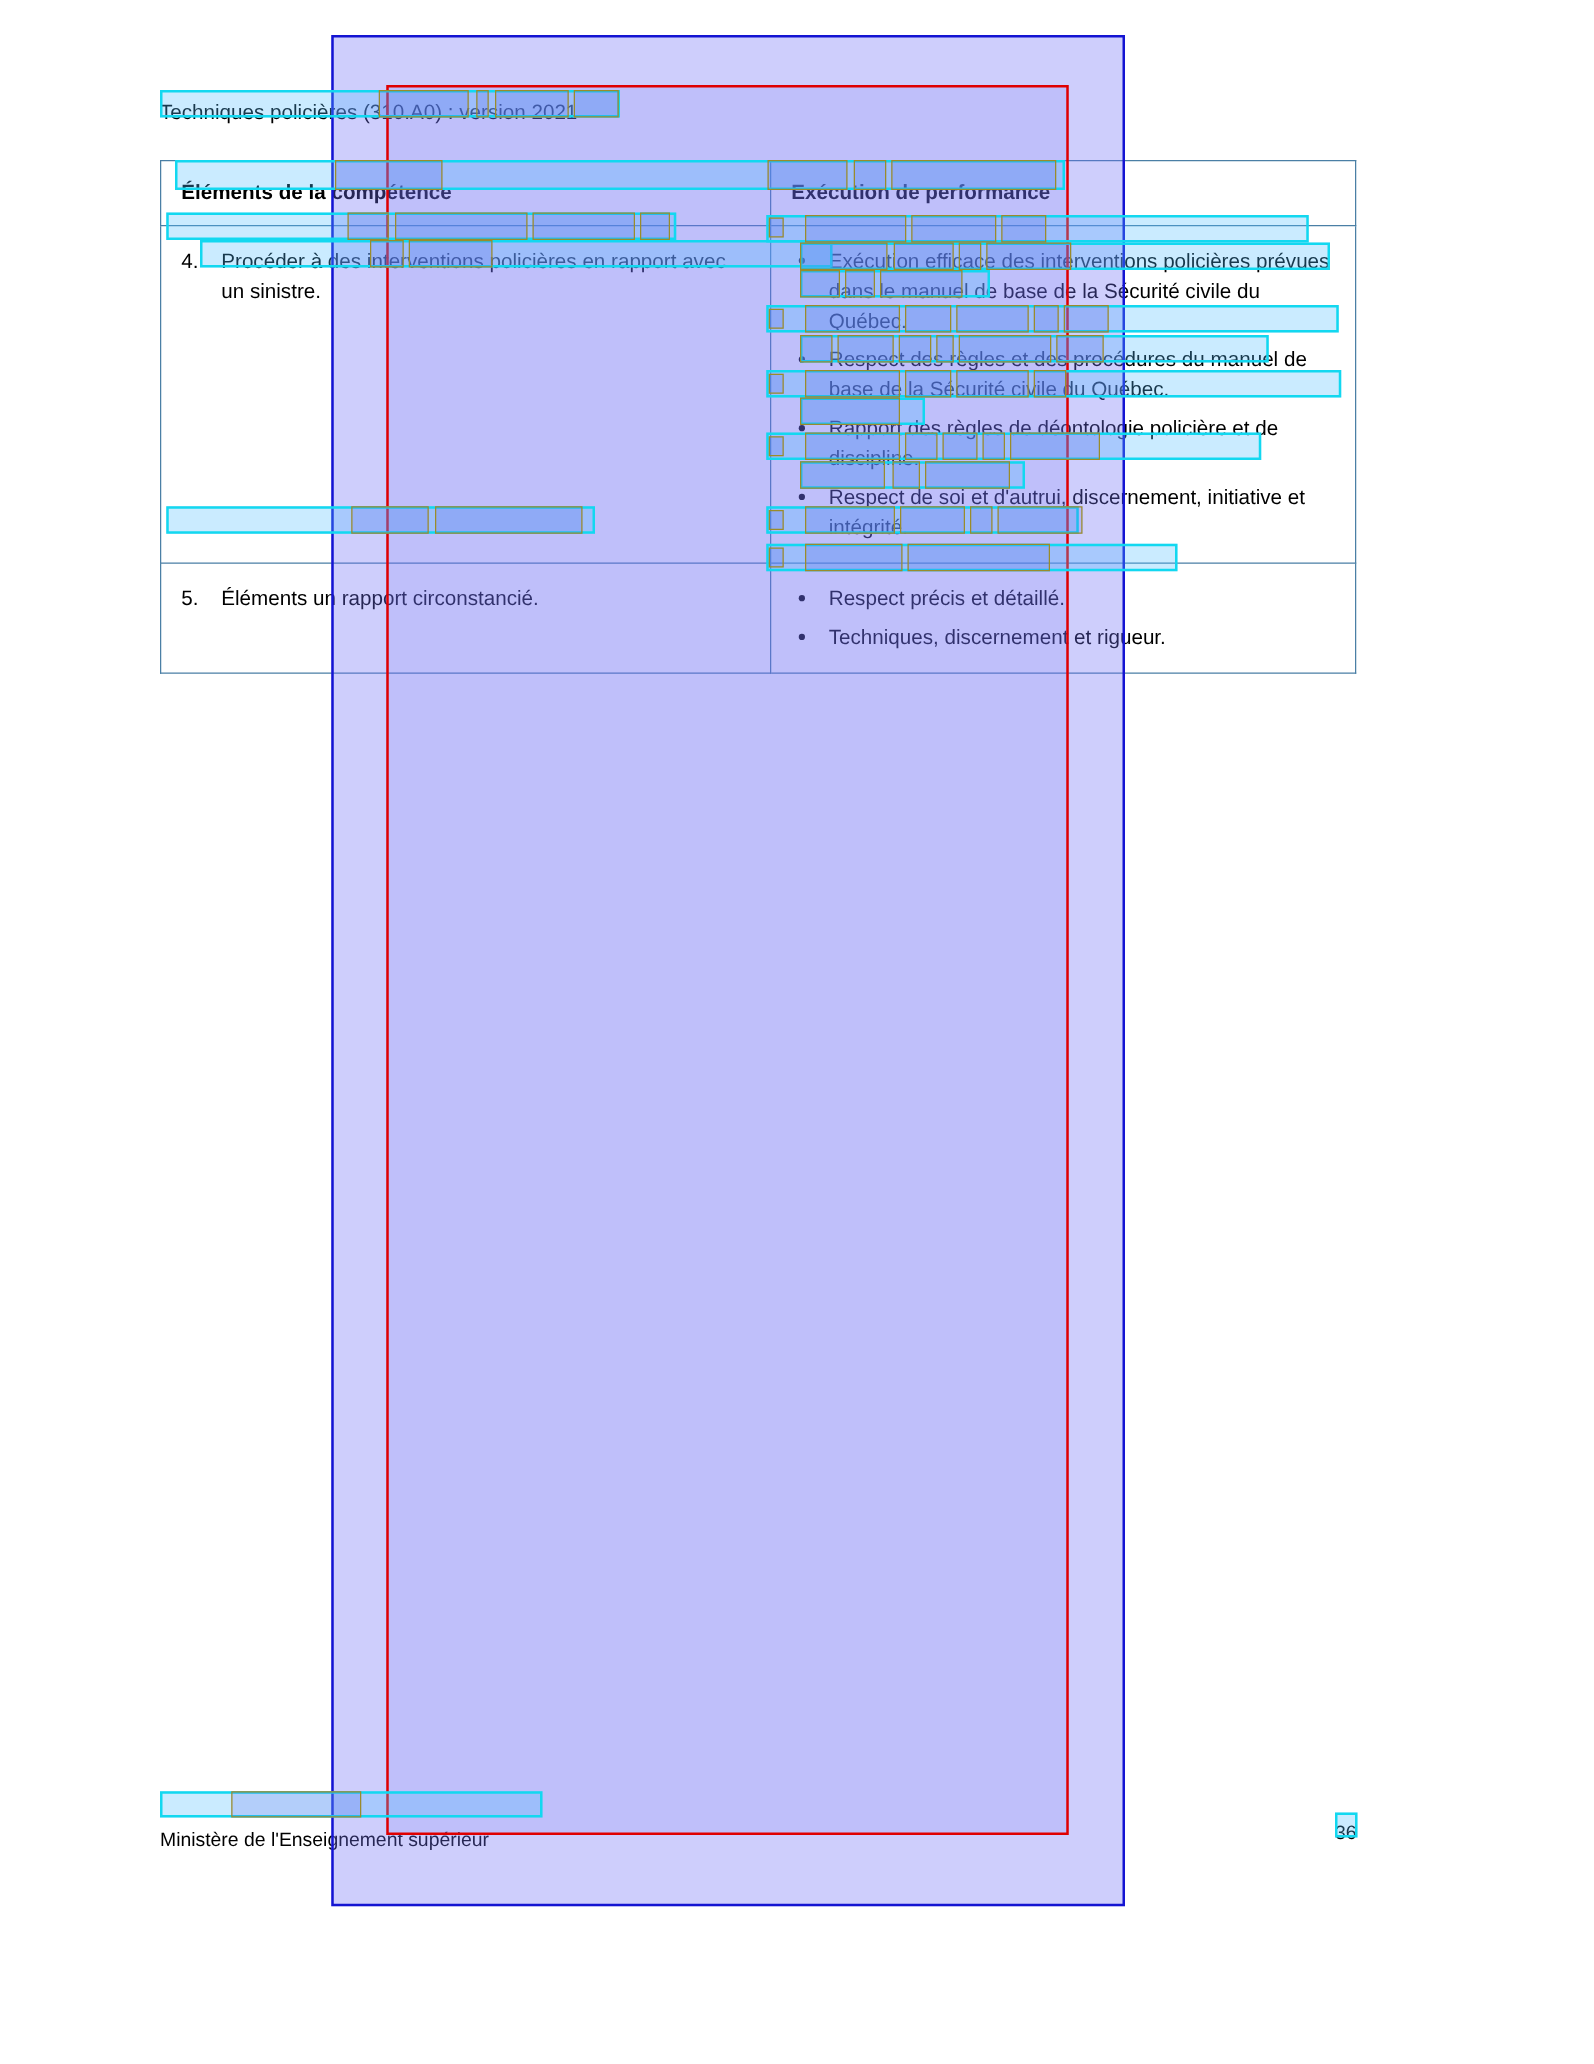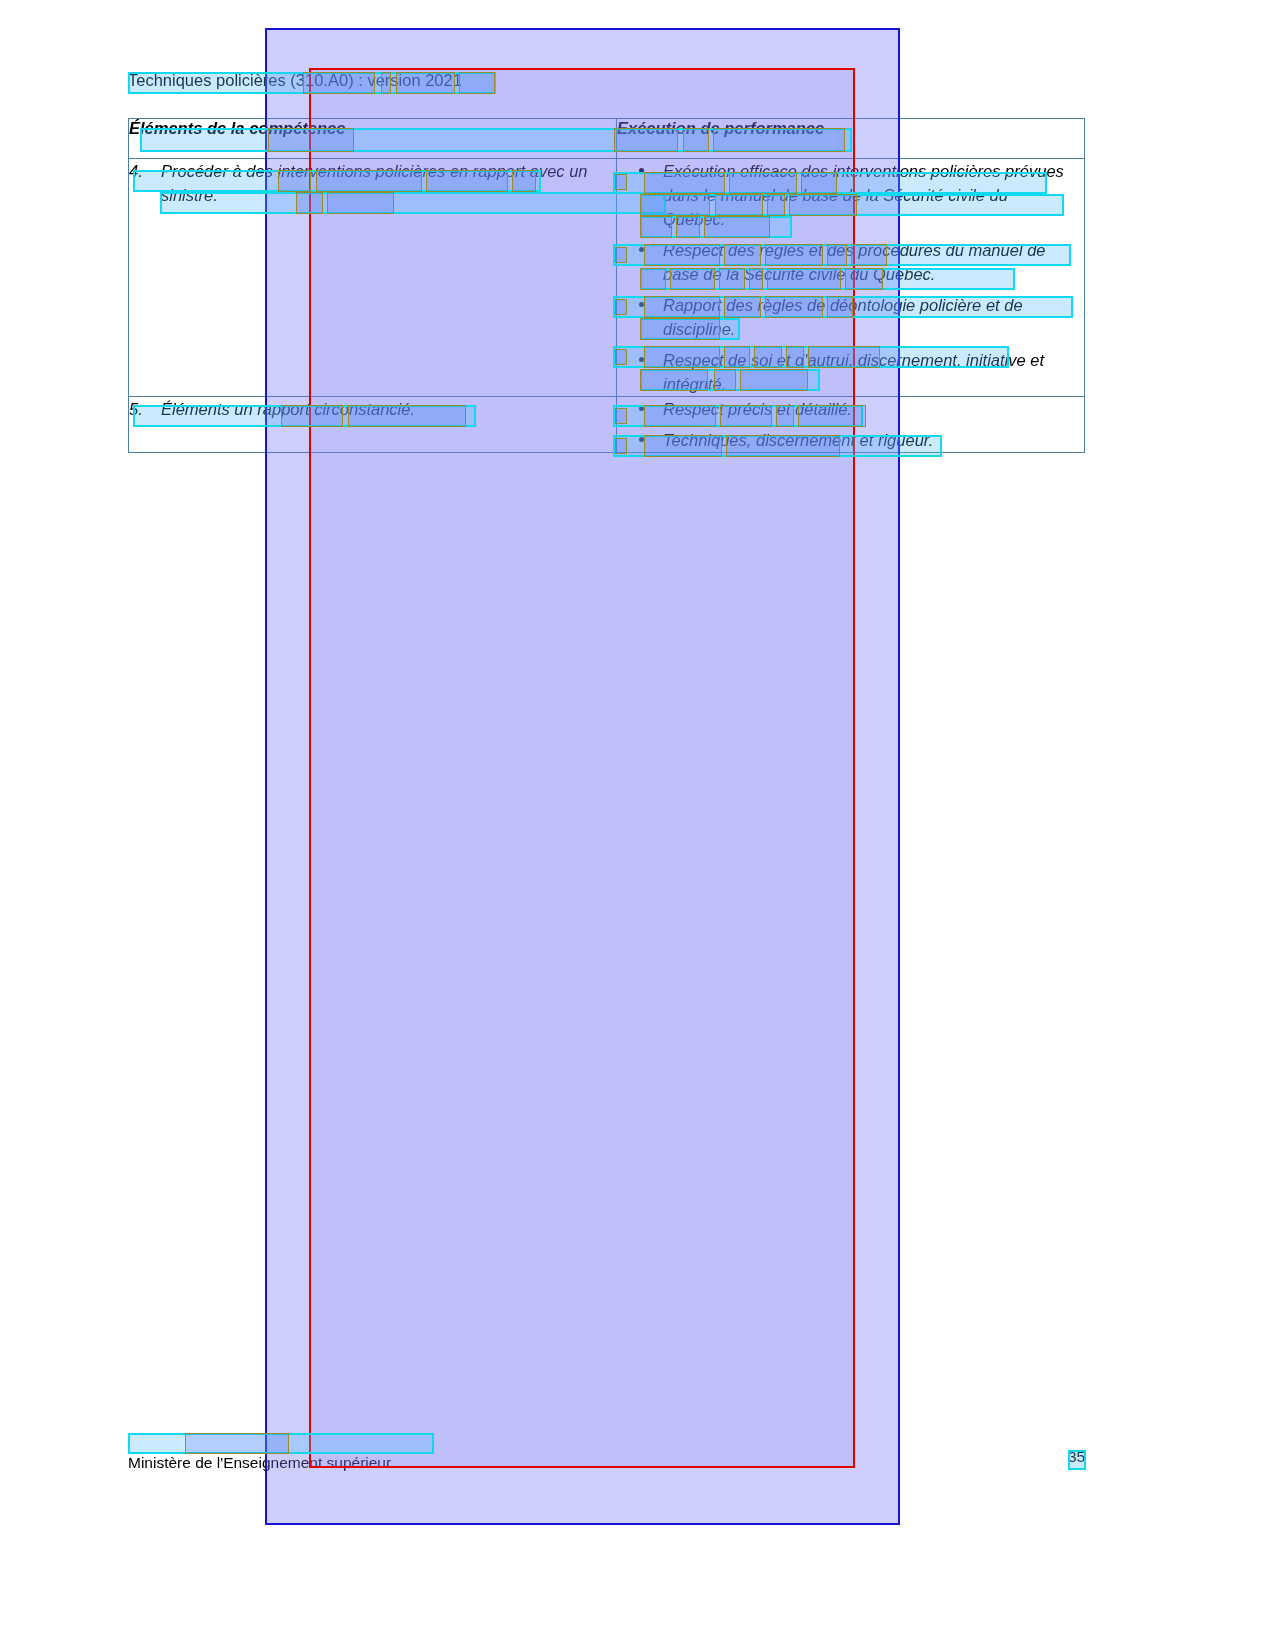--- a/index.html
+++ b/index.html
@@ -39,21 +39,21 @@
     height: 1400px;
     background: rgba(110, 110, 245, 0.16);
     border: 2px solid #e00000;
     box-sizing: border-box;
   }
 
   
   .page {
     position: absolute;
     left: 0;
-    top: 0;
+    top: 10px;
     width: 1275px;
     height: 1169px;
   }
 
   .doc-header {
     position: absolute;
     left: 128px;
     top: 70px;
     font-size: 16.5px;
     line-height: 20px;
@@ -65,22 +65,21 @@
     position: absolute;
     left: 128px;
     top: 118px;
     width: 956px;
     border-collapse: collapse;
     table-layout: fixed;
   }
   .comp-table td, .comp-table th {
     border: 1.5px solid #4a7fa5;
     vertical-align: top;
-    padding: 0;
-    font-style: italic;
+    padding: 16px;
   }
   .col-left { width: 488px; }
   .col-right { width: 468px; }
 
   .hdr-cell {
     height: 40px;
     font-size: 16.5px;
     font-weight: bold;
     text-align: left;
     padding: 10px 12px 8px 14px;
@@ -220,21 +219,21 @@
               <span>Techniques, discernement et rigueur.</span>
             </li>
           </ul>
         </td>
       </tr>
     </tbody>
   </table>
 
   <div class="footer-text">Ministère de l'Enseignement supérieur</div>
 
-  <div class="page-number">35</div>
+  <div class="page-number">36</div>
 </div>
 
 <div class="overlay" id="page-region"></div>
 <div class="overlay" id="text-region"></div>
 
 <div class="hl hl-line" style="left:128px;  top:72px;  width:368px; height:22px;"></div>
 
 <div class="hl hl-line" style="left:140px;  top:128px; width:712px; height:24px;"></div>
 
 <div class="hl hl-line" style="left:133px;  top:170px; width:408px; height:22px;"></div>

